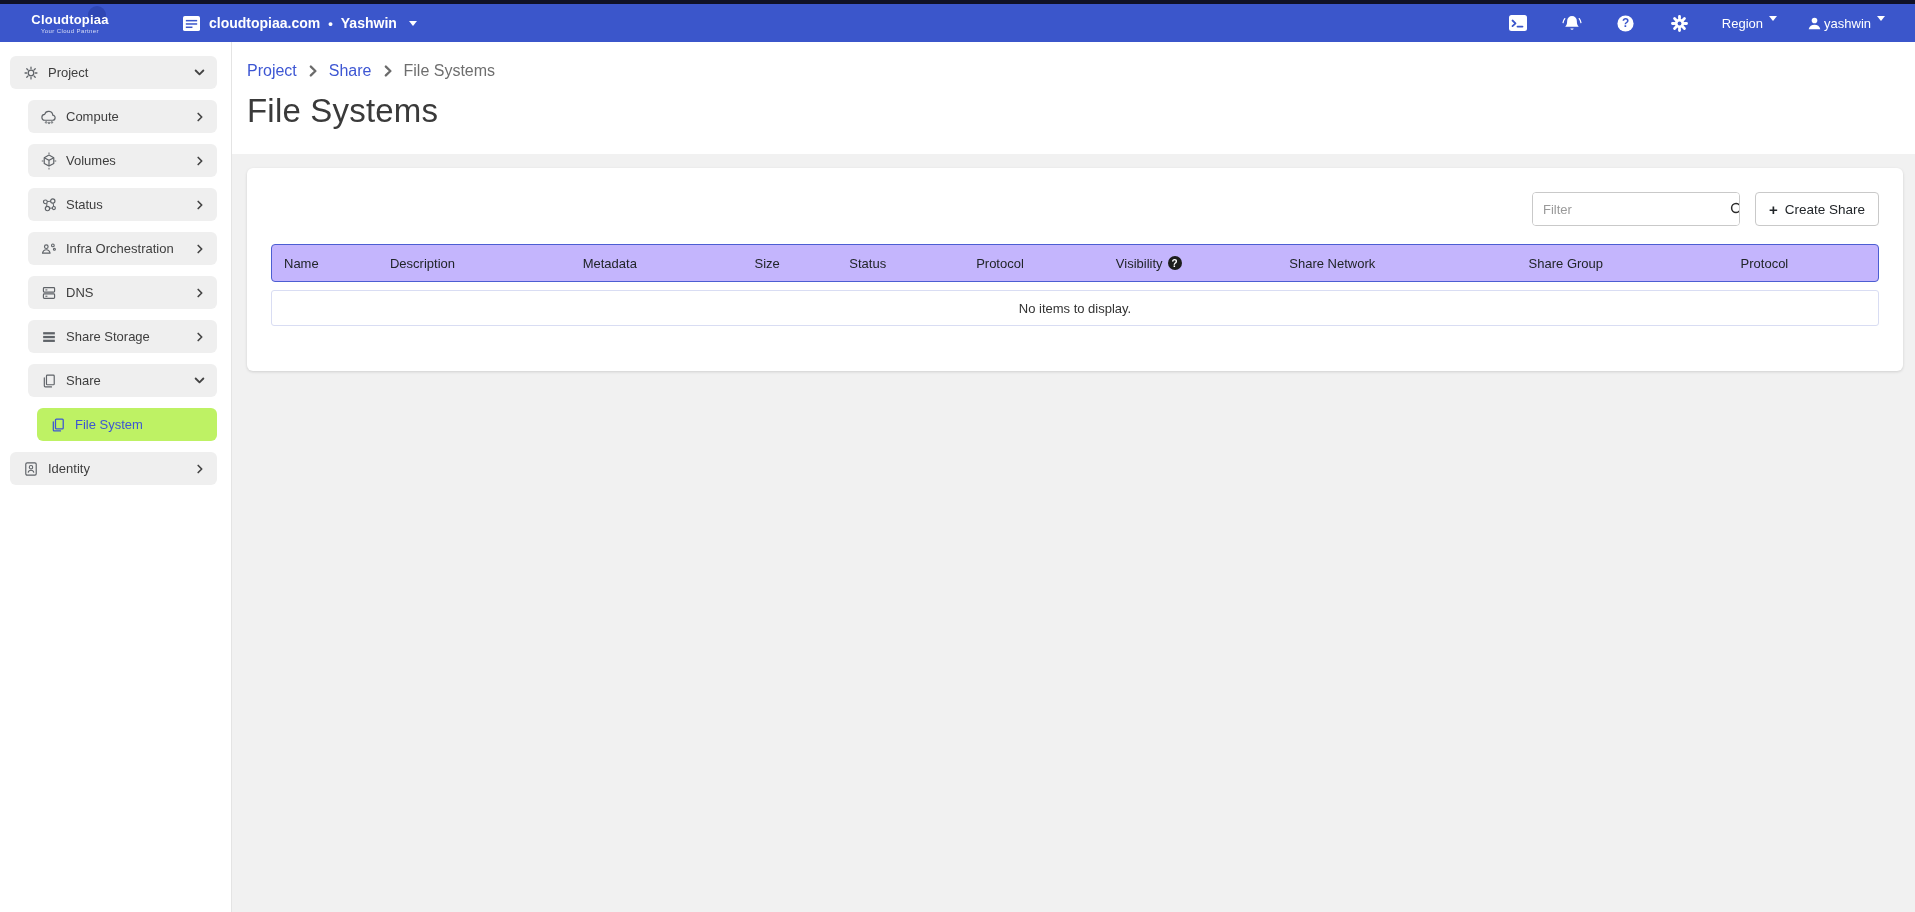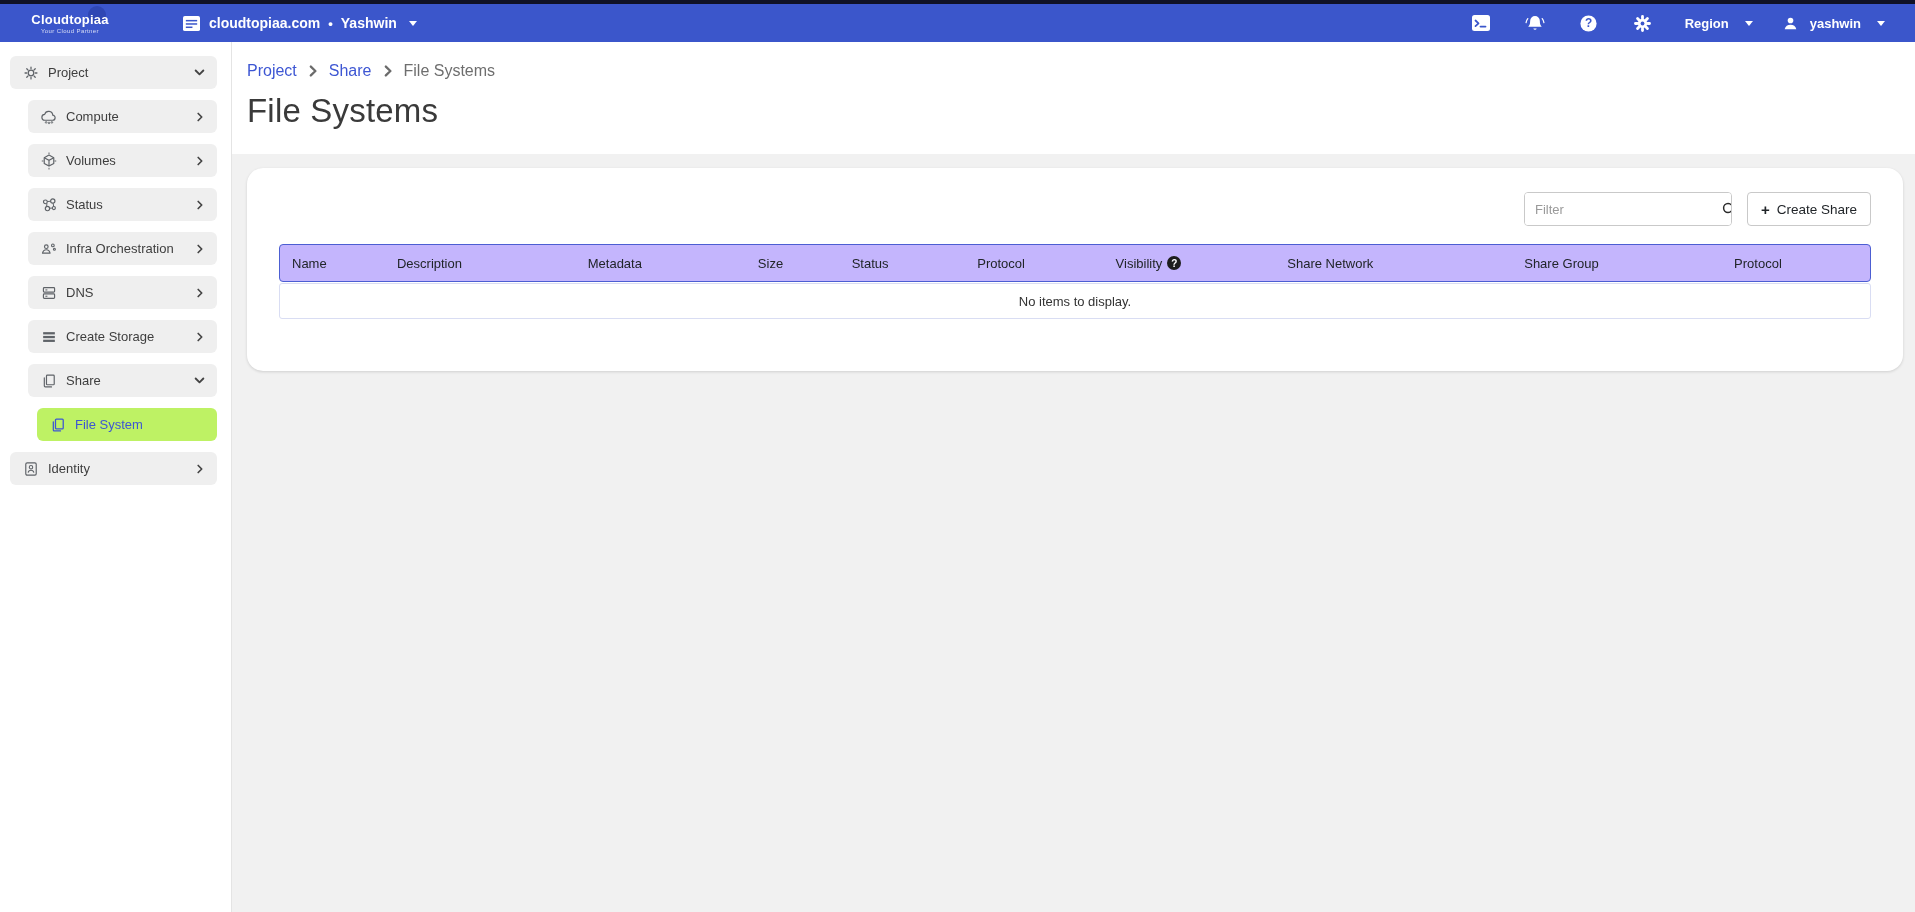--- a/index.html
+++ b/index.html
@@ -14,21 +14,21 @@
   }
   .brand { position:relative; width:96px; text-align:center; cursor:pointer; margin-right:64px; }
   .brand-circle { position:absolute; right:12px; top:-6px; width:18px; height:18px; border-radius:50%; background:#2f47b4; }
   .brand-name { position:relative; font-size:13px; font-weight:bold; letter-spacing:.2px; }
   .brand-tagline { position:relative; font-size:6px; color:rgba(255,255,255,.78); letter-spacing:.4px; margin-top:1px; }
   .context { display:flex; align-items:center; gap:8px; font-size:14px; font-weight:bold; cursor:pointer; }
   .context .sep { font-size:13px; }
   .caret { display:inline-block; width:0; height:0; border-left:4px solid transparent; border-right:4px solid transparent; border-top:5px solid #fff; margin-left:4px; }
   .nav-right { margin-left:auto; display:flex; align-items:center; gap:14px; }
   .nav-ico { width:40px; height:30px; display:flex; align-items:center; justify-content:center; cursor:pointer; }
-  .nav-drop { display:flex; align-items:center; gap:12px; font-size:13px; font-weight:bold; cursor:pointer; padding:0 8px; }
+  .nav-drop { display:flex; align-items:flex-start; gap:2px; font-size:13px; font-weight:normal; cursor:pointer; padding:0 8px; }
 
   
   .layout { display:flex; height:870px; }
   .sidebar {
     width:232px; flex-shrink:0; background:#fff; border-right:1px solid #e4e4e4;
     padding:14px 14px 0 10px;
   }
   .content { flex:1; background:#f1f1f1; overflow:hidden; }
 
   
@@ -47,22 +47,22 @@
   
   .content-header { background:#fff; padding:20px 20px 24px 15px; }
   .breadcrumb { display:flex; align-items:center; gap:10px; font-size:16px; }
   .breadcrumb a { color:#3d56d3; text-decoration:none; cursor:pointer; }
   .breadcrumb .current { color:#6e6e6e; }
   .bc-chev { display:flex; align-items:center; color:#6b6b6b; }
   .page-title { margin-top:12px; font-size:33px; font-weight:400; color:#3a3a3a; letter-spacing:.2px; }
 
   
   .card {
-    margin:14px 12px 0 15px; background:#fff; border-radius:16px;
-    box-shadow:0 1px 3px rgba(0,0,0,.14); padding:24px 32px 42px;
+    margin:14px 12px 0 15px; background:#fff; border-radius:6px;
+    box-shadow:0 1px 3px rgba(0,0,0,.14); padding:24px 24px 42px;
     min-height:203px;
   }
   .toolbar { display:flex; justify-content:flex-end; gap:15px; margin-bottom:18px; }
   .filter-group {
     display:flex; align-items:center; width:208px; height:34px;
     border:1px solid #c9c9c9; border-radius:4px; background:#fff; overflow:hidden;
   }
   .filter-group input {
     flex:1; border:0; outline:none; height:100%; padding:0 10px; font-size:13px;
     font-family:"Liberation Sans", sans-serif; color:#333;
@@ -80,21 +80,21 @@
   .tbl-head {
     display:flex; align-items:center; height:38px; background:#c4b5fd;
     border:1px solid #4c5ed2; border-radius:4px; font-size:13px; color:#212529;
   }
   .tbl-head .th { padding-left:12px; display:flex; align-items:center; gap:5px; white-space:nowrap; }
   .q-badge {
     width:14px; height:14px; border-radius:50%; background:#1d1d1d; color:#fff;
     font-size:10px; font-weight:bold; display:inline-flex; align-items:center; justify-content:center; cursor:pointer;
   }
   .tbl-empty {
-    margin-top:1px; height:36px; border:1px solid #d9ddf3; border-radius:3px;
+    margin-top:8px; height:36px; border:1px solid #d9ddf3; border-radius:3px;
     display:flex; align-items:center; justify-content:center;
     font-size:13px; color:#333; background:#fff;
   }
   .c0{width:6.6%}.c1{width:12%}.c2{width:10.7%}.c3{width:5.9%}.c4{width:7.9%}
   .c5{width:8.7%}.c6{width:10.8%}.c7{width:14.9%}.c8{width:13.2%}.c9{width:9.3%}
 
   svg.i { display:block; }
 </style>
 </head>
 <body>
@@ -285,21 +285,21 @@
     </div>
 
     <div class="side-item lvl1">
       <span class="ico">
         <svg class="i" width="18" height="18" viewBox="0 0 20 20">
           <rect x="3.5" y="4.6" width="13" height="2.5" fill="currentColor"></rect>
           <rect x="3.5" y="8.8" width="13" height="2.5" fill="currentColor"></rect>
           <rect x="3.5" y="13" width="13" height="2.5" fill="currentColor"></rect>
         </svg>
       </span>
-      <span>Create Storage</span>
+      <span>Share Storage</span>
       <span class="chev">
         <svg class="i" width="10" height="10" viewBox="0 0 10 10">
             <path d="M3.2 1.5L6.7 5 3.2 8.5" fill="none" stroke="#444" stroke-width="1.7" stroke-linecap="round" stroke-linejoin="round"></path>
           </svg>
       </span>
     </div>
 
     <div class="side-item lvl1">
       <span class="ico">
         <svg class="i" width="18" height="18" viewBox="0 0 20 20">

